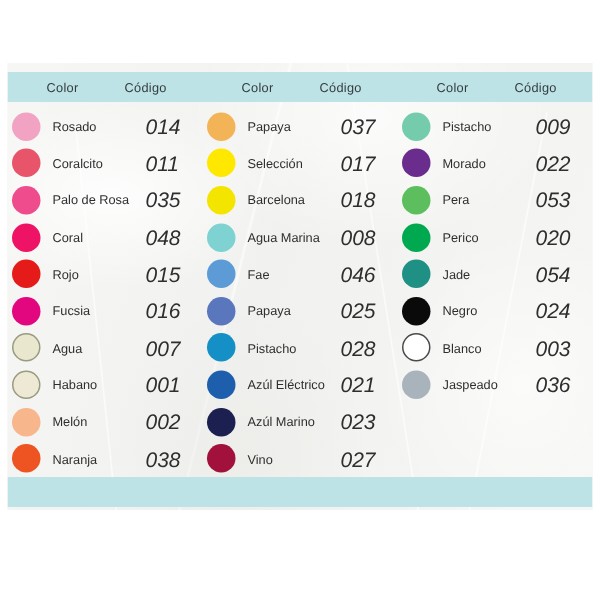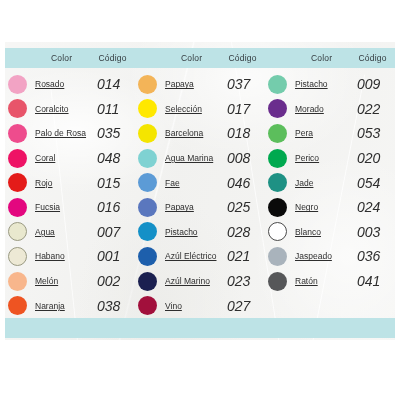--- a/index.html
+++ b/index.html
@@ -69,21 +69,21 @@
     z-index: 5;
   }
   .hdr-col {
     width: 130px;
     display: flex;
     align-items: center;
     font-size: 8.5px;
     color: #333b3f;
     letter-spacing: 0.2px;
   }
-  .hdr-name  { margin-left: 46px; width: 52px; }
+  .hdr-name  { margin-left: 26px; width: 52px; }
   .hdr-code  { width: 40px; }
 
   #columns {
     position: absolute;
     left: 0;
     top: 30px;
     width: 390px;
     height: 246px;
     display: flex;
     z-index: 5;
@@ -115,21 +115,20 @@
     width: 17px;
     height: 17px;
   }
   .c-name {
     margin-left: 8px;
     width: 62px;
     font-size: 8.5px;
     color: #2e2e2e;
     white-space: nowrap;
     overflow: visible;
-    text-decoration: underline;
   }
   .c-code {
     font-size: 14px;
     color: #2e2e2e;
     width: 30px;
     font-style: italic;
   }
 </style>
 </head>
 <body>
@@ -299,21 +298,16 @@
         <div class="color-row">
           <div class="swatch outlined-dark" style="background: rgb(255, 255, 255);"></div>
           <div class="c-name">Blanco</div>
           <div class="c-code">003</div>
         </div>
         <div class="color-row">
           <div class="swatch" style="background: rgb(169, 179, 188);"></div>
           <div class="c-name">Jaspeado</div>
           <div class="c-code">036</div>
         </div>
-        <div class="color-row">
-          <div class="swatch" style="background: rgb(86, 87, 89);"></div>
-          <div class="c-name">Ratón</div>
-          <div class="c-code">041</div>
-        </div>
       </div>
     </div>
 
 </div>
 
 </body></html>

